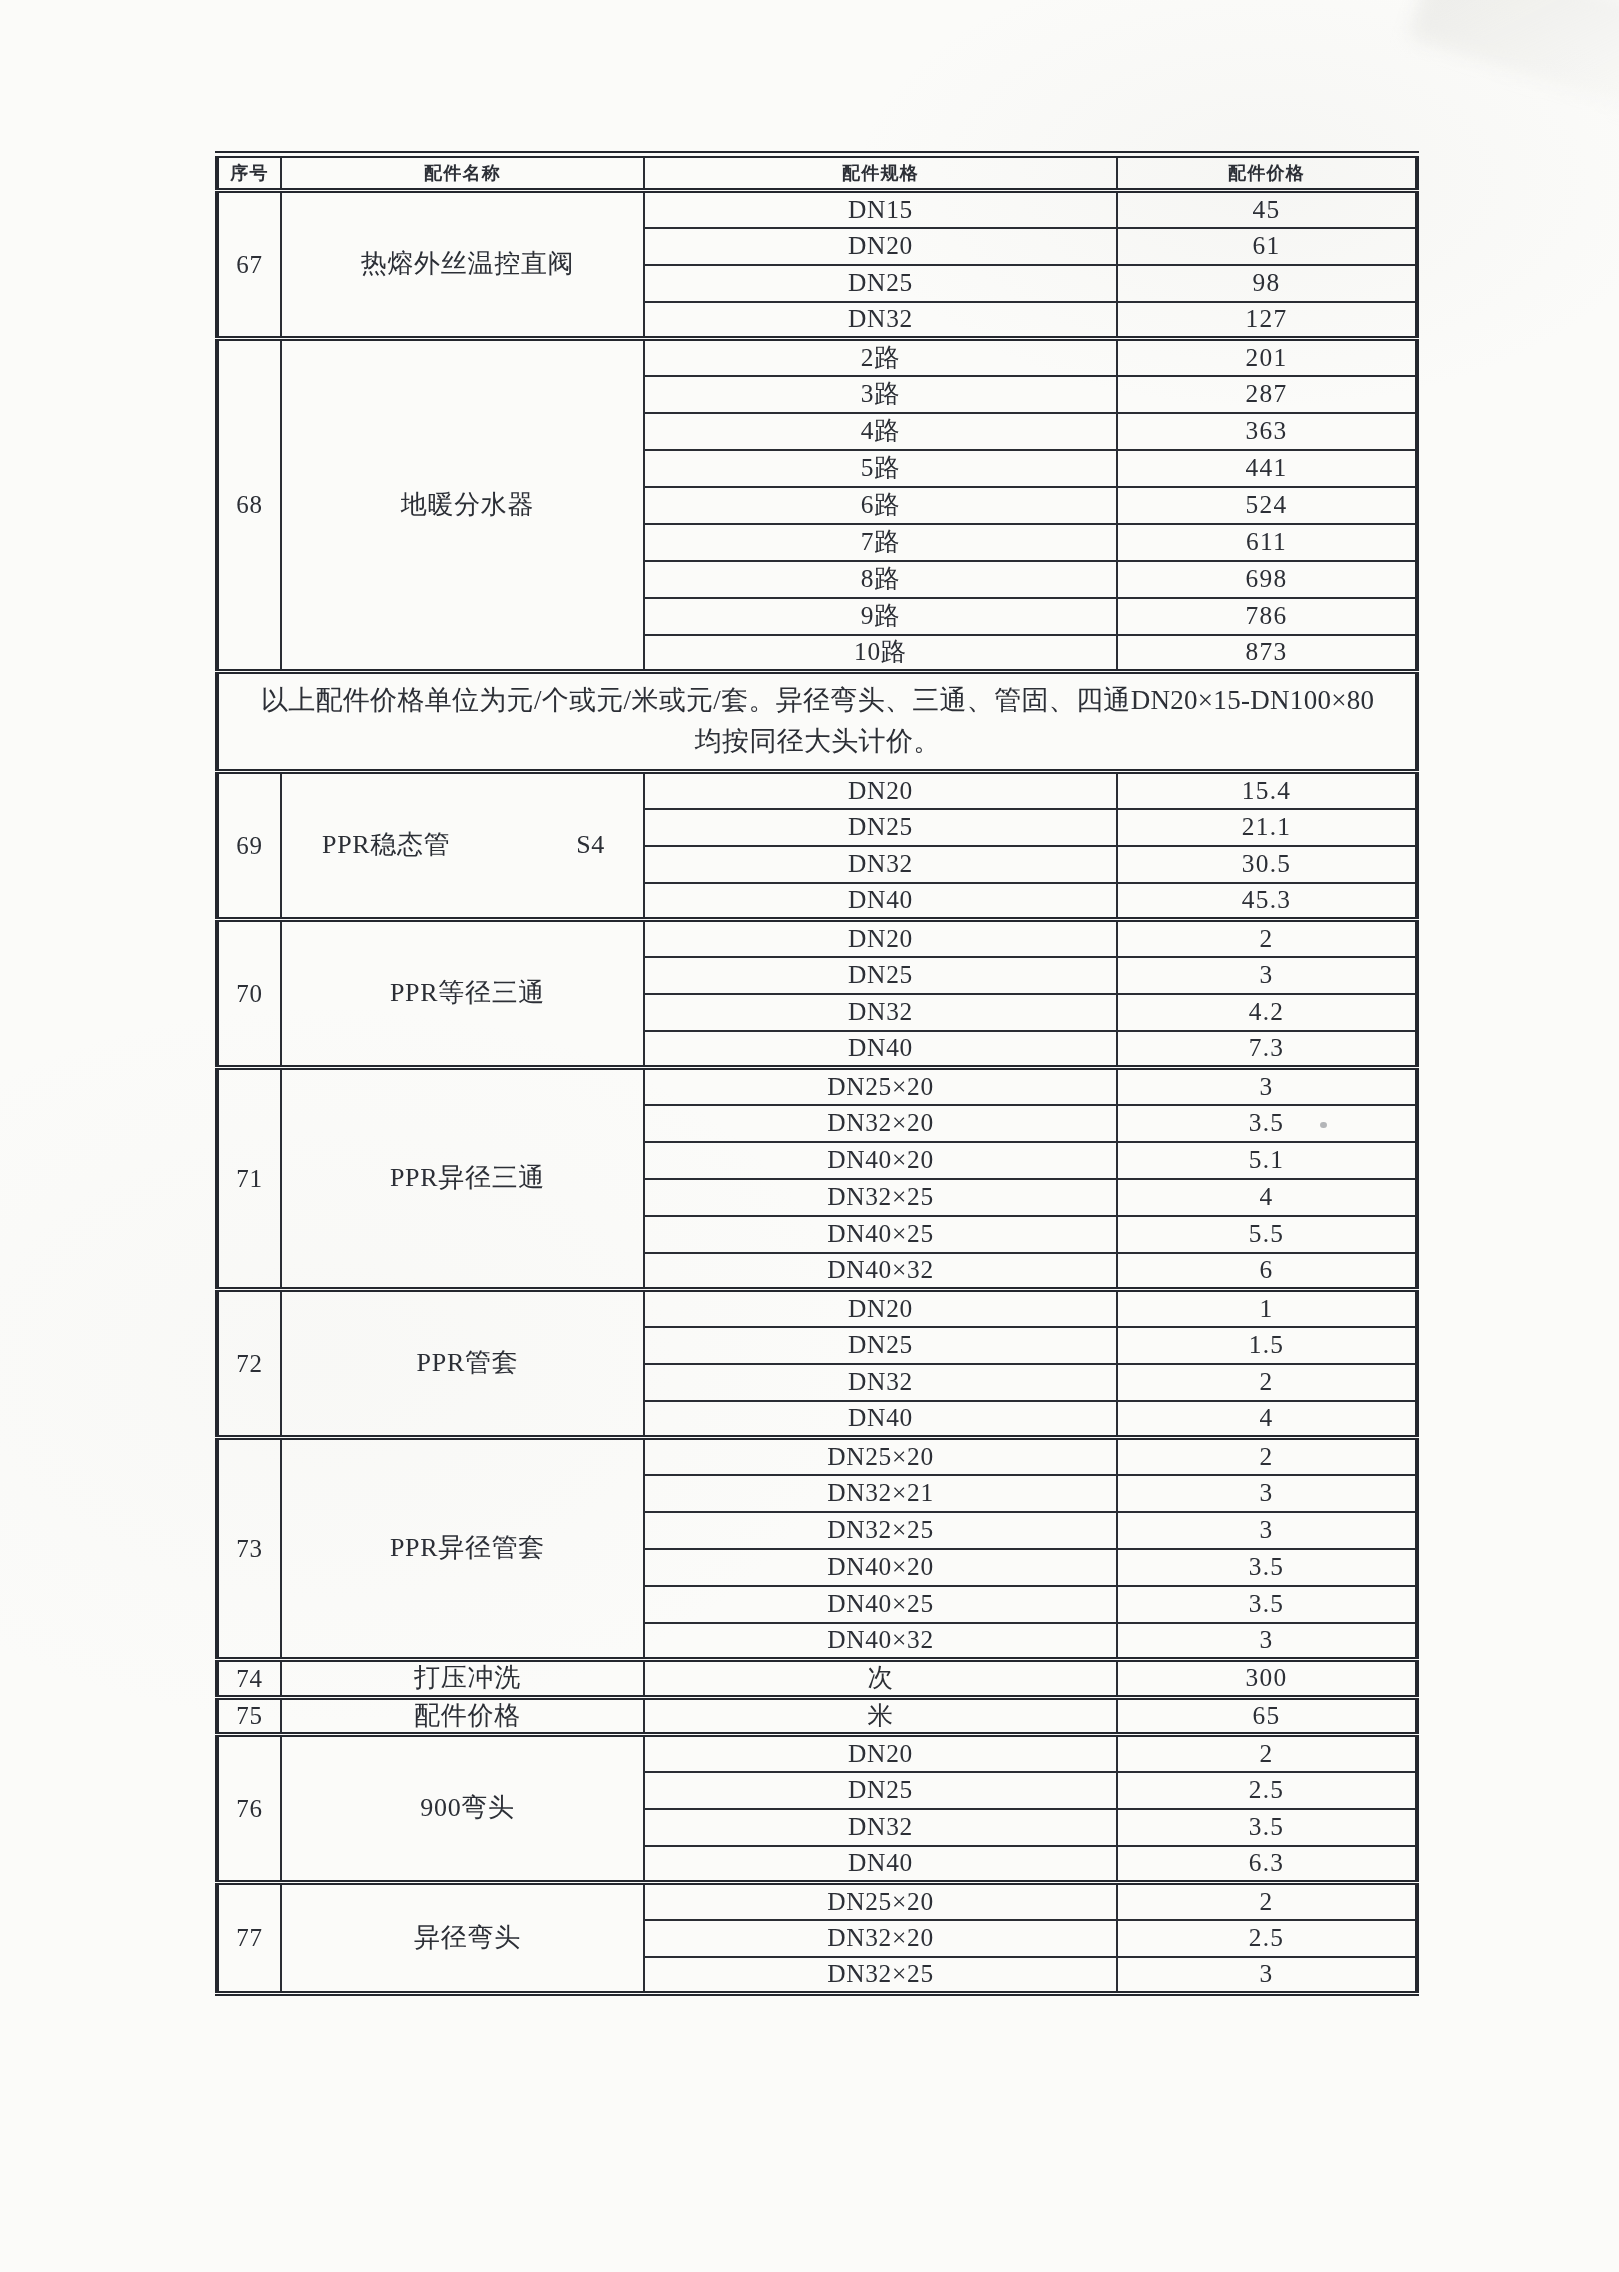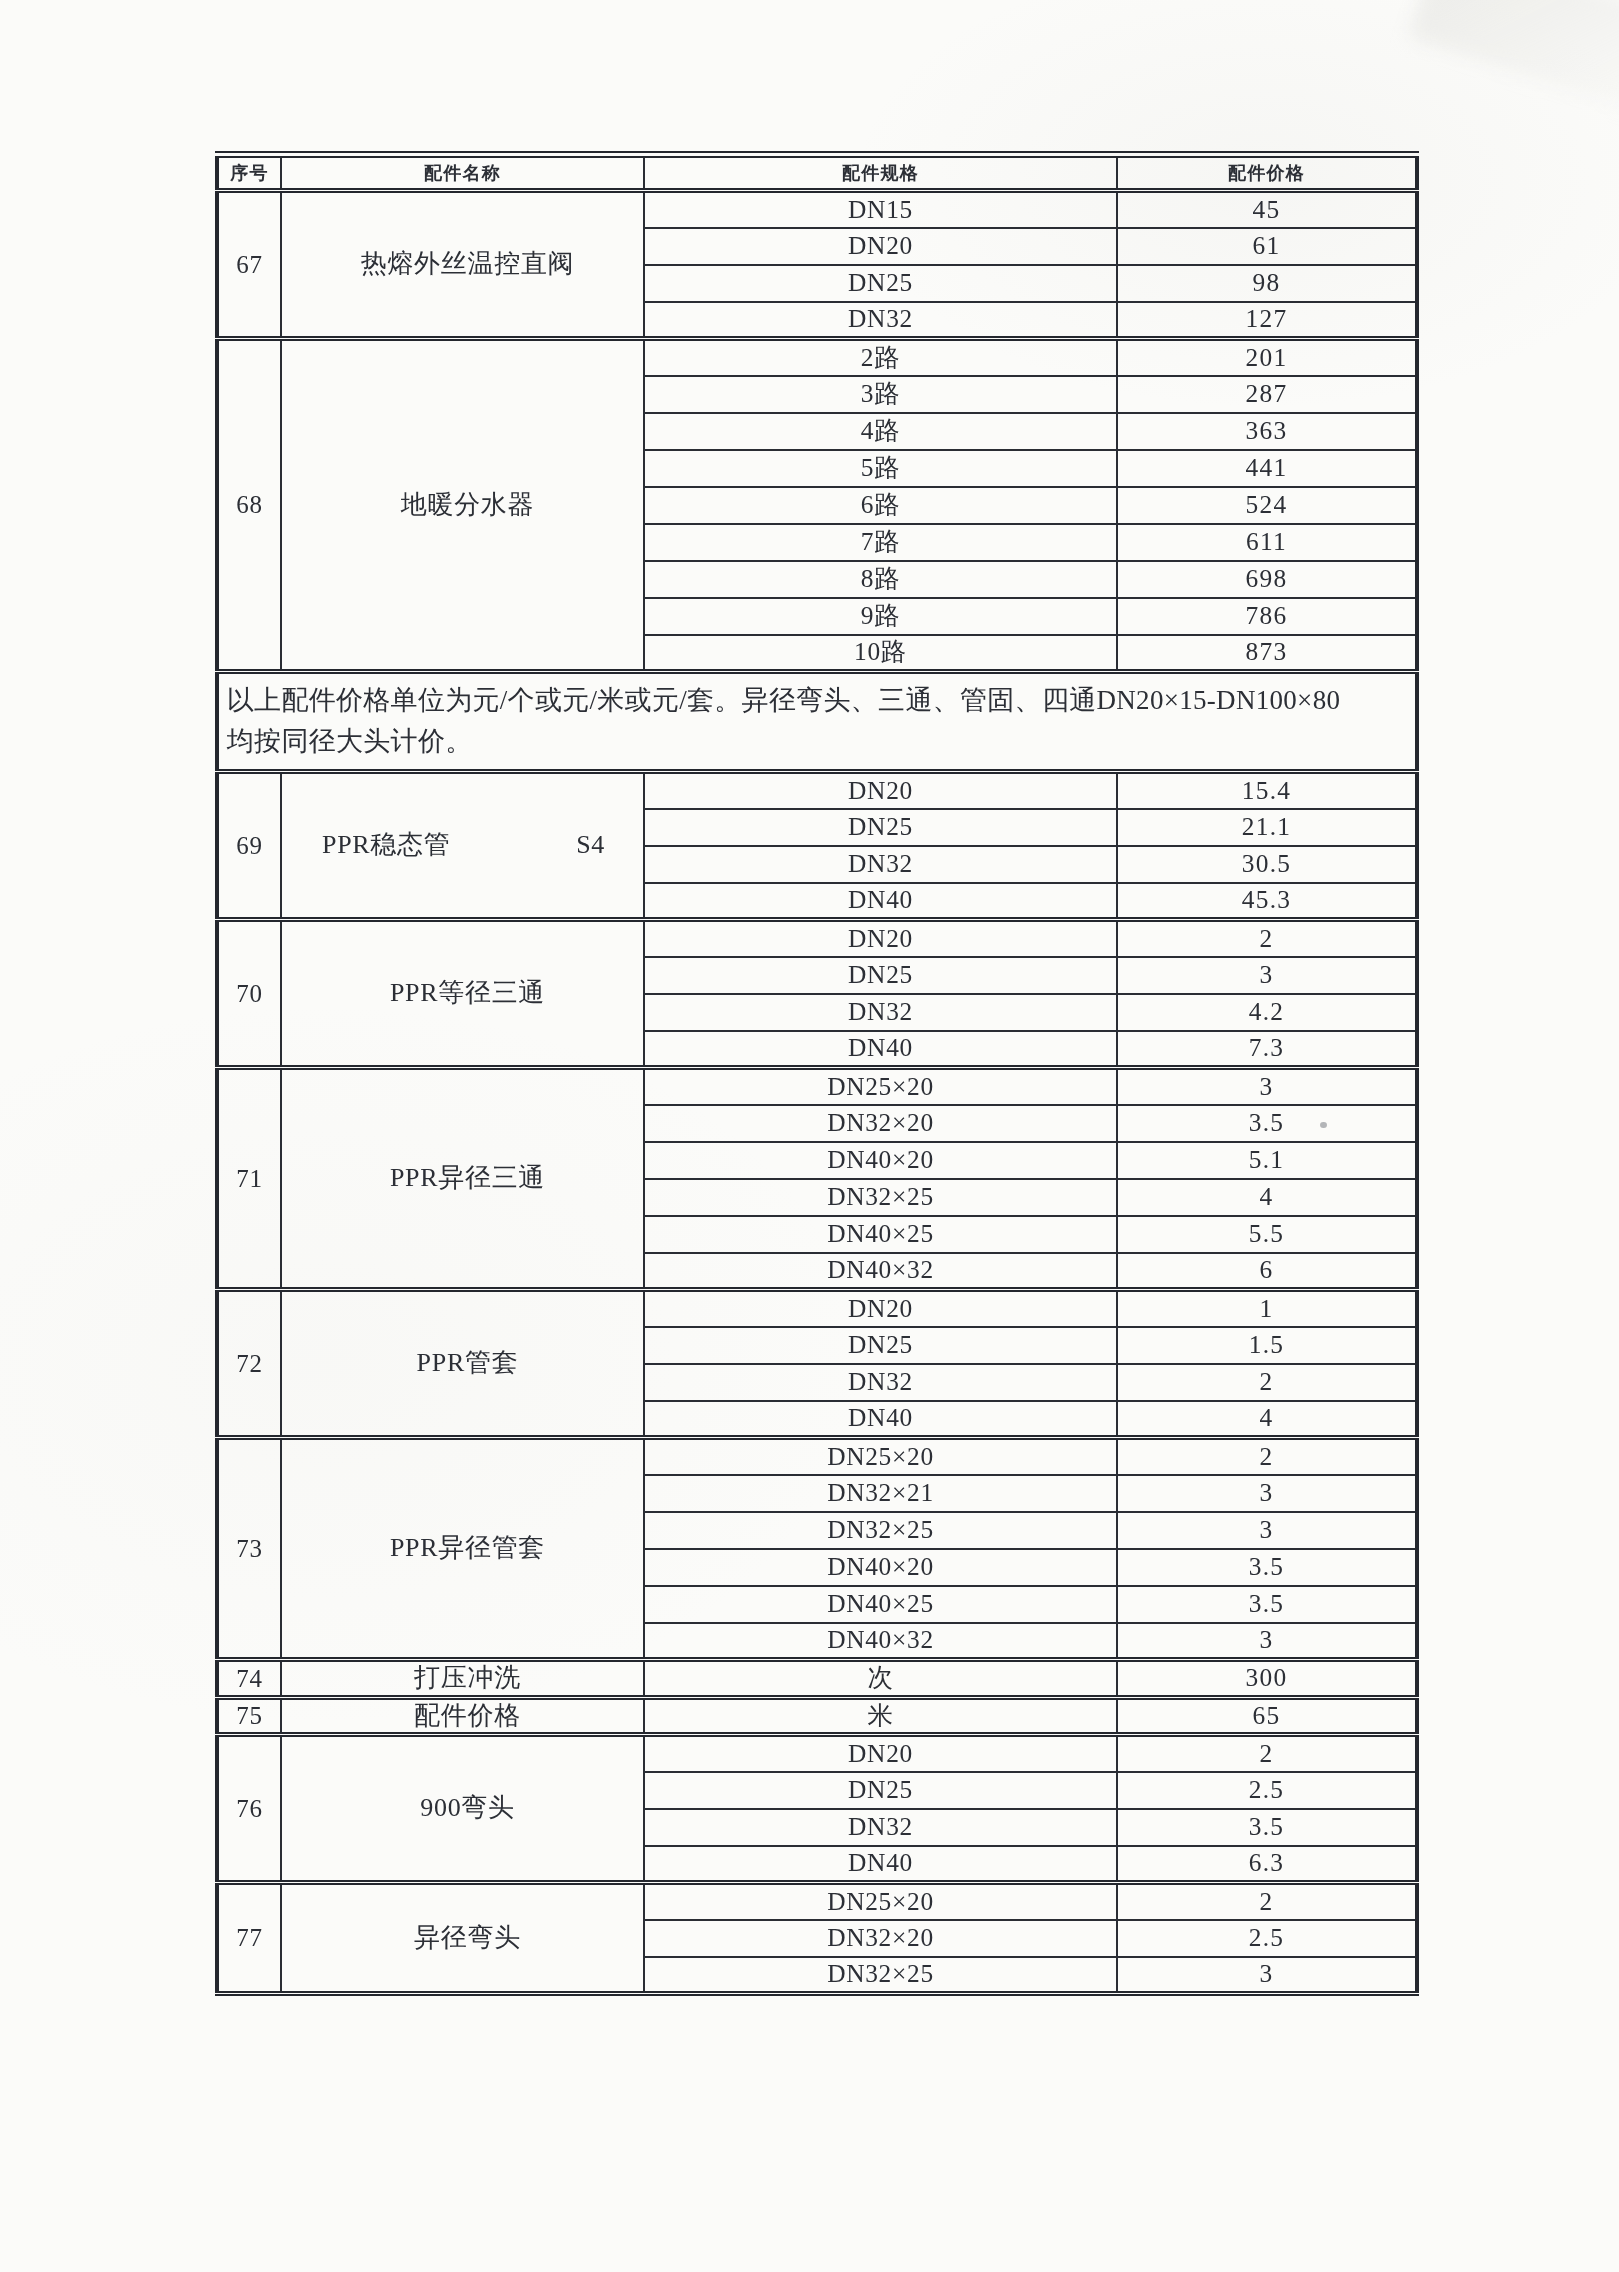--- a/index.html
+++ b/index.html
@@ -99,21 +99,21 @@
     display: flex;
     justify-content: space-between;
     align-items: flex-end;
     width: 100%;
   }
   td.spec-cell  { font-size: 25.4px; letter-spacing: 0.7px; margin-left: 16px; }
   td.price-cell { font-size: 25.4px; letter-spacing: 1.3px; }
 
   tr.note-row { height: 100px; }
   td.note-cell {
-    text-align: left;
+    text-align: center;
     padding: 3.9px 6.5px 5.2px 7.8px;
     font-size: 27px;
     line-height: 1.52;
     letter-spacing: 0.3px;
     border-bottom: 5.9px double var(--line);
   }
 </style>
 </head>
 <body>
 

